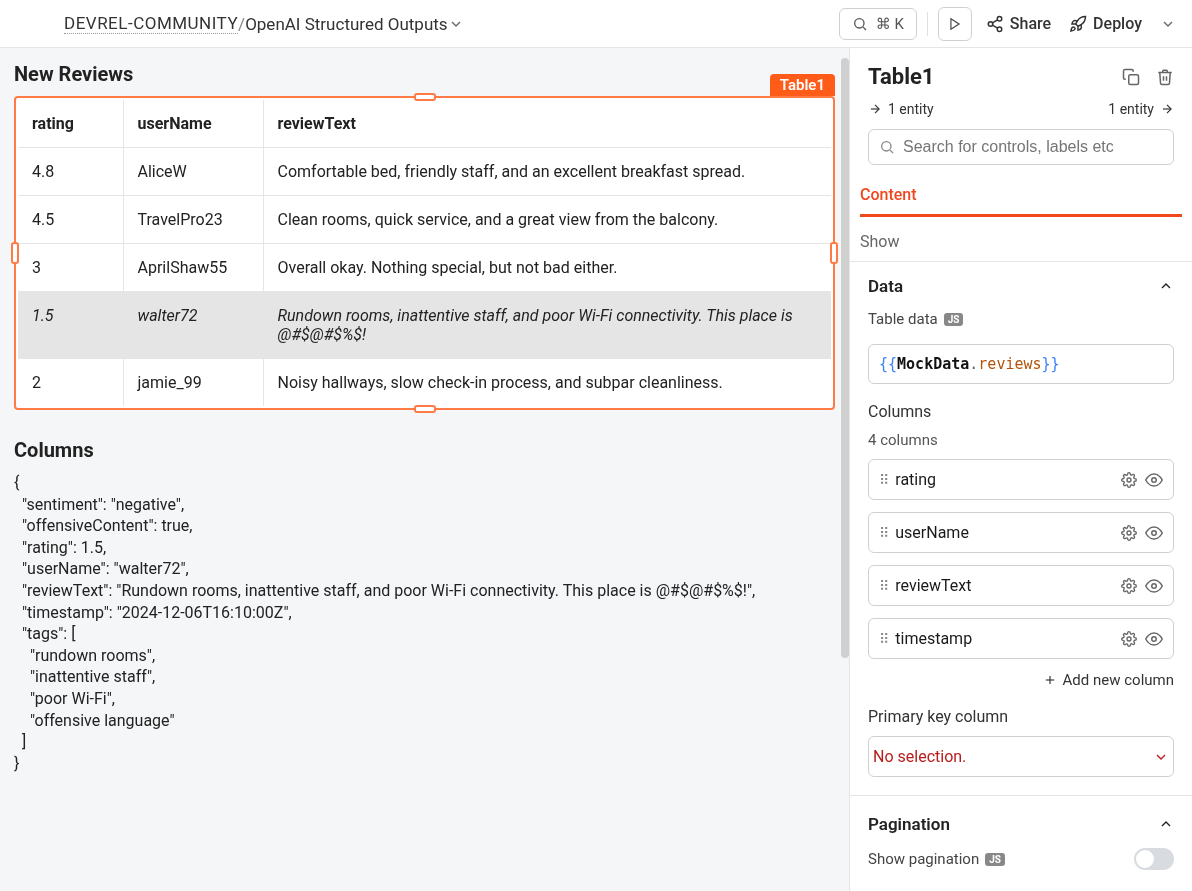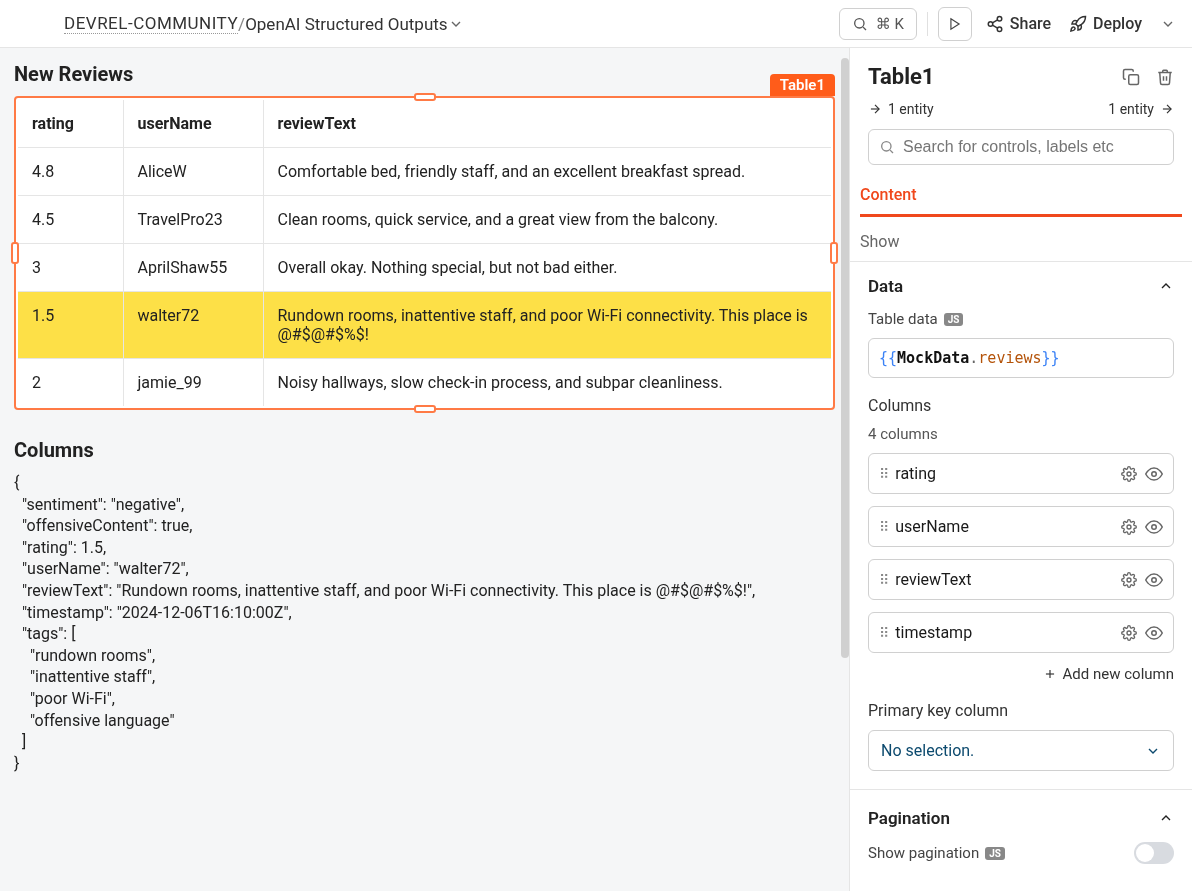--- a/index.html
+++ b/index.html
@@ -145,21 +145,21 @@
     table.data th:last-child { border-right: none; }
     table.data td {
       padding: 14px 14px;
       border-bottom: 1px solid #e5e5e5;
       border-right: 1px solid #e5e5e5;
       color: #222;
       vertical-align: top;
     }
     table.data td:last-child { border-right: none; }
     table.data tr:last-child td { border-bottom: none; }
-    tr.selected td { background: #fde047; }
+    tr.selected td { background: #e5e5e5; font-style: italic; }
     .col-rating { width: 105px; }
     .col-user { width: 140px; }
     .response-block {
       margin-top: 28px;
     }
     .response-pre {
       font-family: -apple-system, BlinkMacSystemFont, "Segoe UI", Roboto, sans-serif;
       font-size: 16px;
       line-height: 1.35;
       white-space: pre-wrap;
@@ -242,21 +242,21 @@
       font-weight: 600;
       color: #222;
       margin-bottom: 14px;
     }
     .field-label {
       font-size: 15px;
       color: #444;
       display: flex;
       align-items: center;
       gap: 6px;
-      margin-bottom: 10px;
+      margin-bottom: 16px;
     }
     .js-badge {
       background: #888;
       color: #fff;
       font-size: 10px;
       font-weight: 700;
       padding: 1px 4px;
       border-radius: 3px;
     }
     .code-input {
@@ -300,25 +300,25 @@
       justify-content: flex-end;
       gap: 6px;
       font-size: 15px;
       color: #333;
       margin: 4px 0 18px;
       cursor: pointer;
     }
     .select-box {
       border: 1px solid #d0d0d0;
       border-radius: 6px;
-      padding: 10px 12px;
+      padding: 10px 4px;
       display: flex;
       align-items: center;
       justify-content: space-between;
-      color: #0c4a6e;
+      color: #b91c1c;
       font-size: 16px;
     }
     .divider { height: 1px; background: #e5e5e5; margin: 18px -18px; }
     .toggle-row {
       display: flex;
       align-items: center;
       justify-content: space-between;
       font-size: 16px;
       color: #333;
     }

